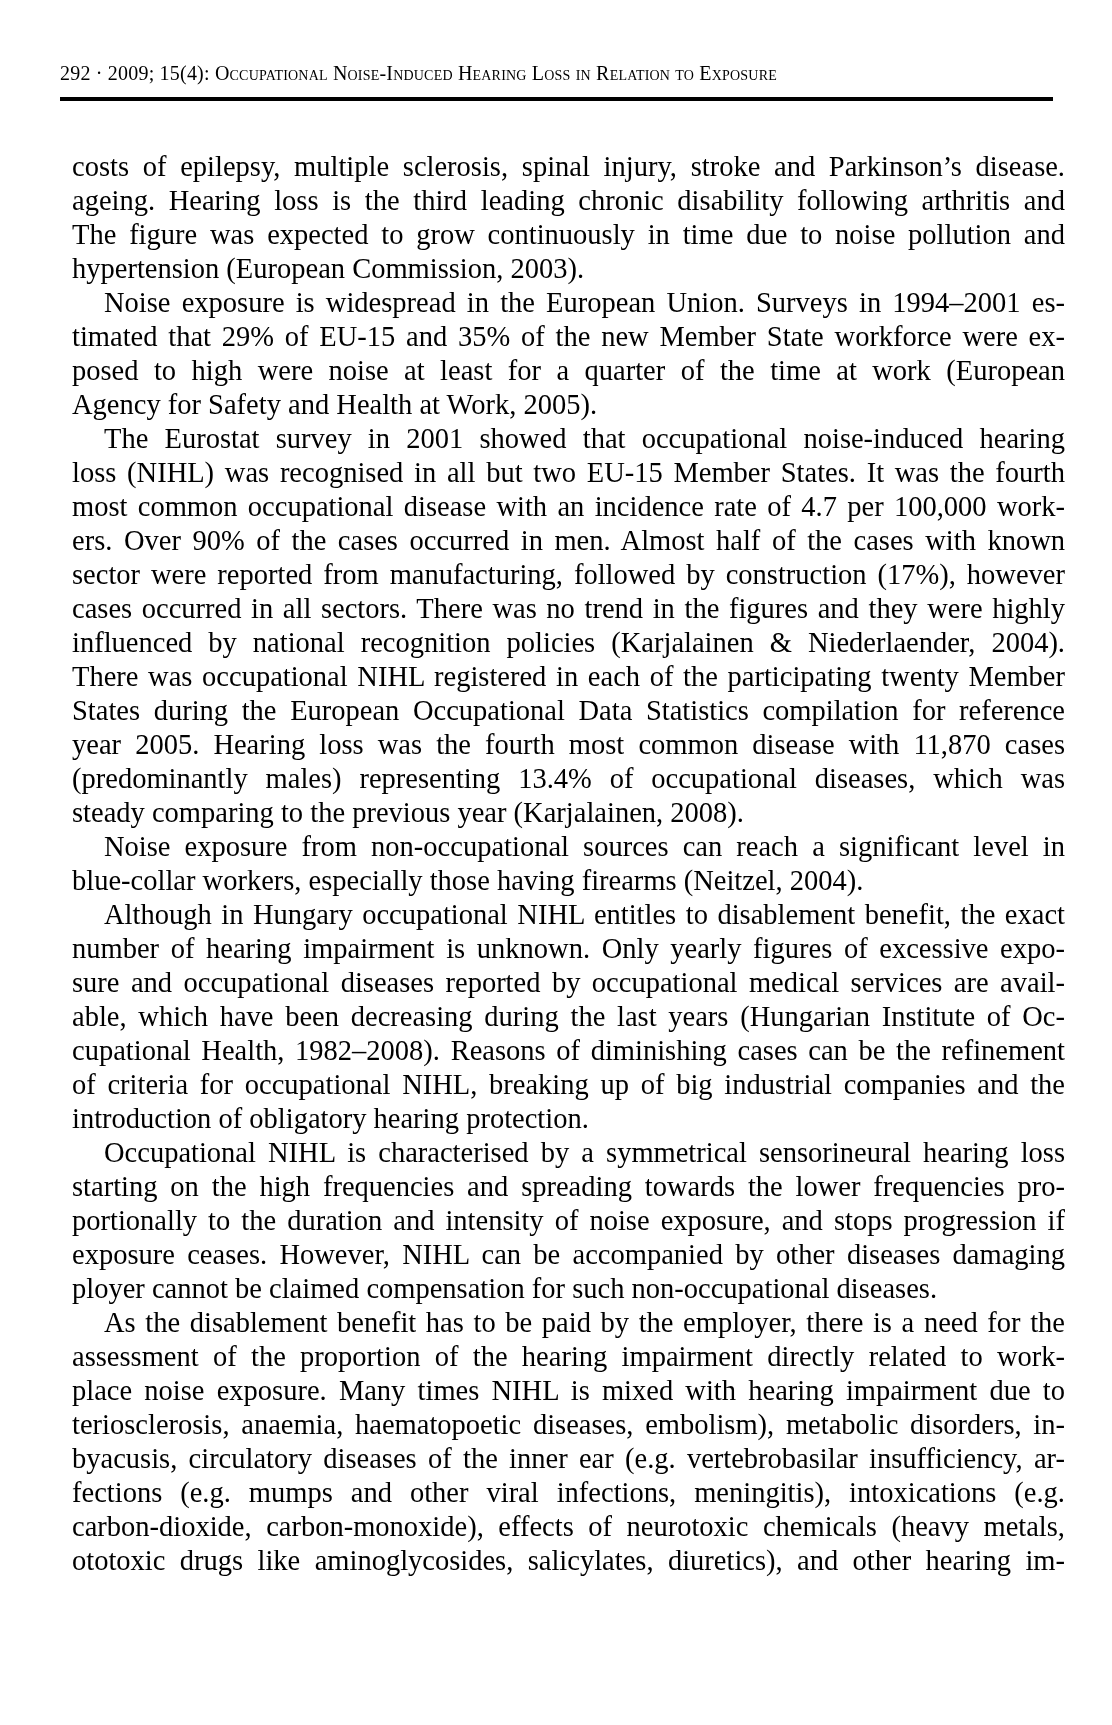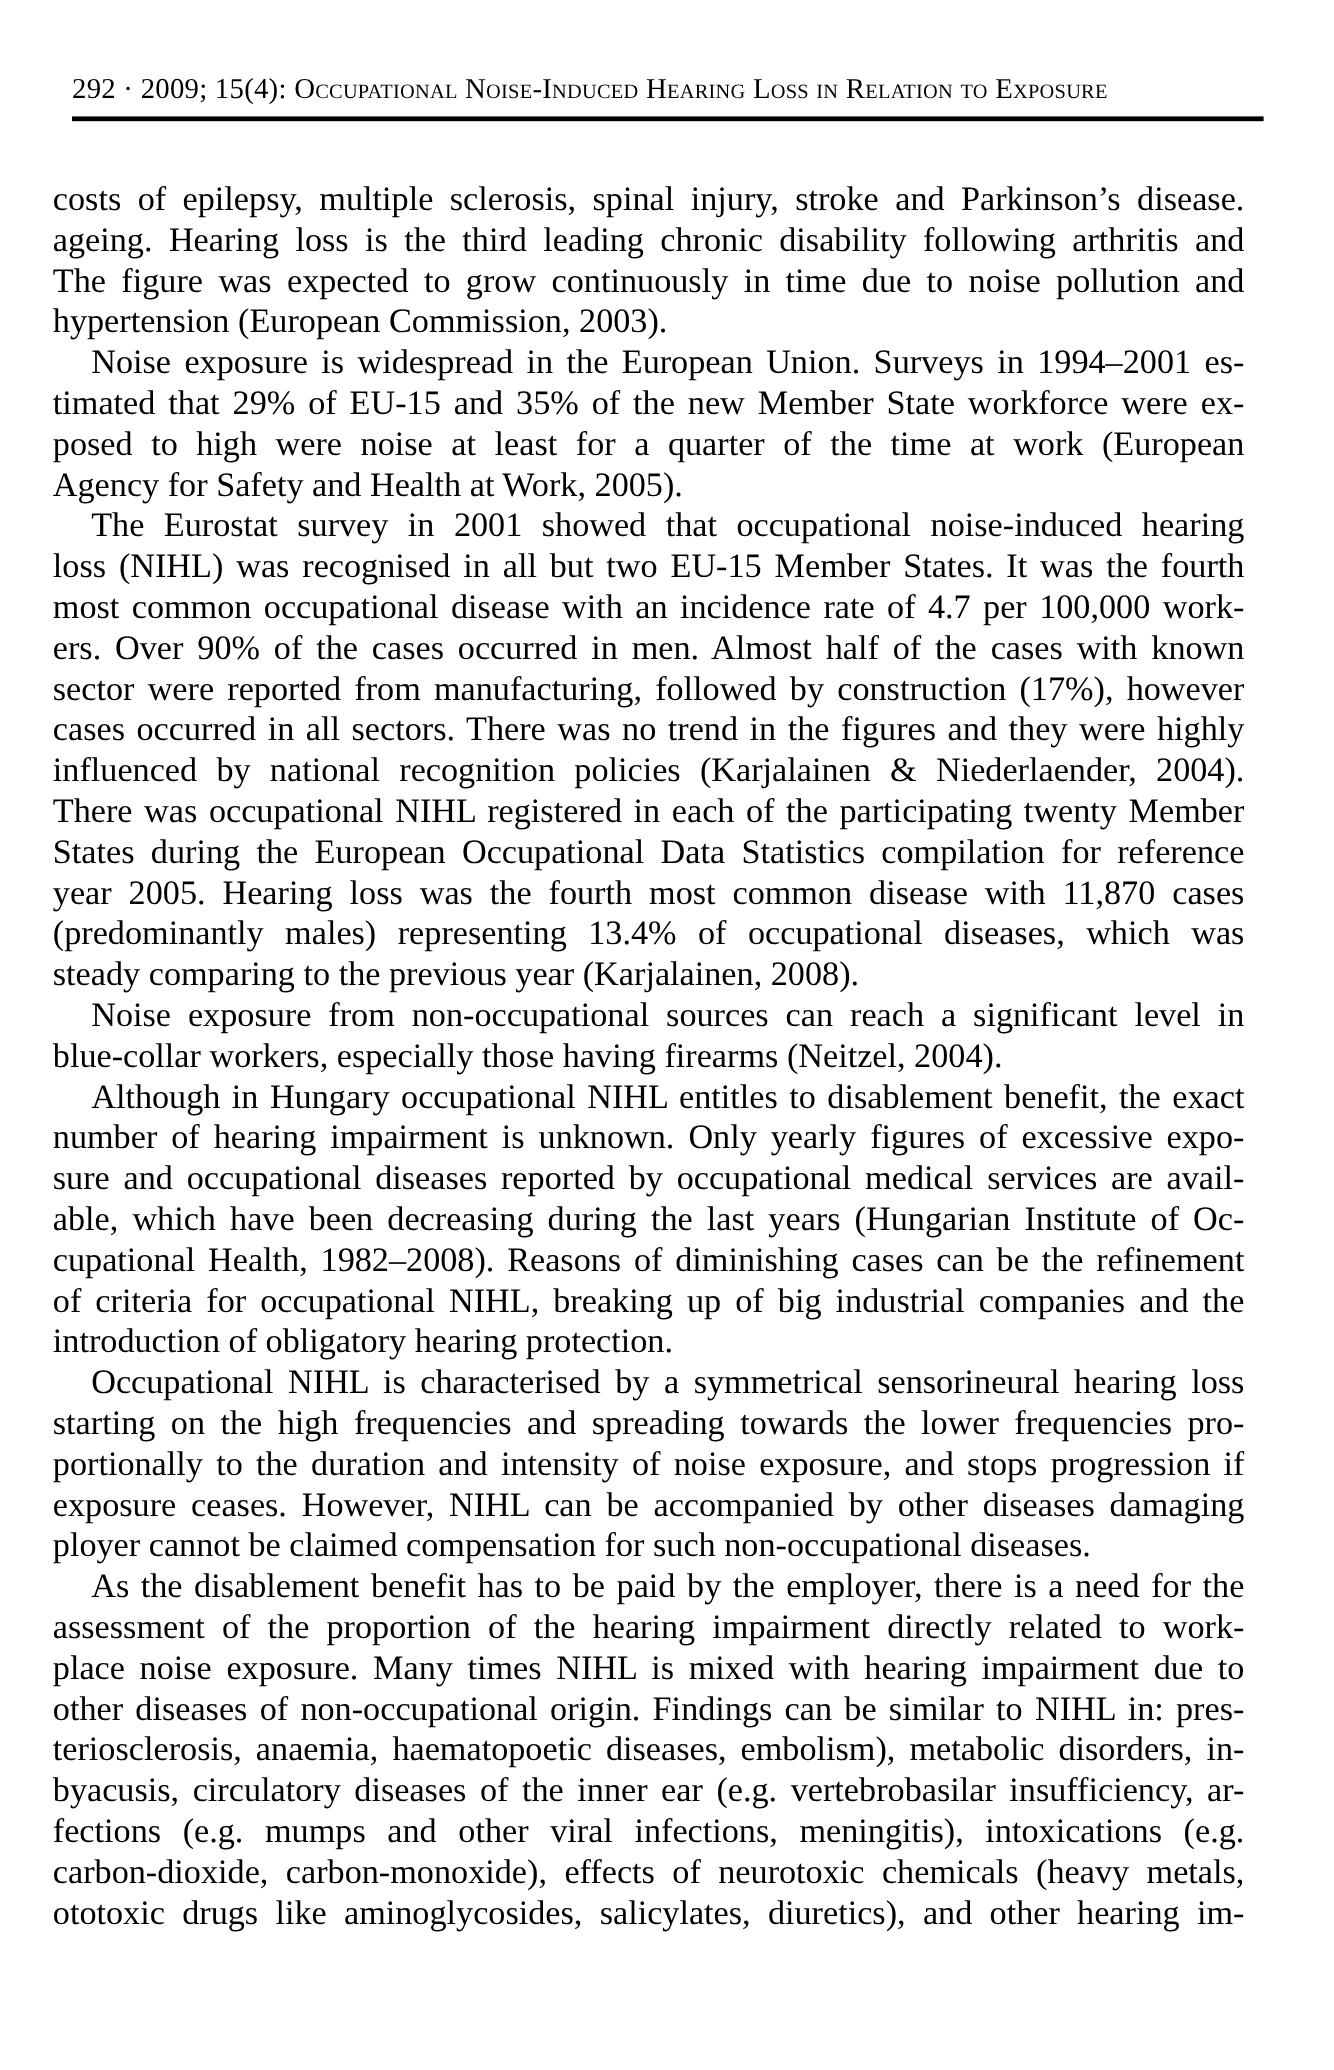--- a/index.html
+++ b/index.html
@@ -14,39 +14,39 @@
     background: #ffffff;
     color: #000000;
     font-family: "Liberation Serif", "DejaVu Serif", serif;
     overflow: hidden;
   }
   .running-head {
     position: absolute;
     left: 60px;
     top: 62px;
     width: 995px;
-    font-size: 24px;
+    font-size: 20px;
     white-space: nowrap;
     letter-spacing: 0.2px;
     font-variant: small-caps;
   }
   .running-head .prefix {
     font-variant: normal;
   }
   .head-rule {
     position: absolute;
     left: 60px;
     top: 97px;
     width: 993px;
     height: 4px;
     background: #000000;
   }
   .body-text {
     position: absolute;
-    left: 44px;
+    left: 72px;
     top: 150px;
     width: 993px;
     font-size: 28.5px;
   }
   .line {
     height: 34px;
     line-height: 34px;
     text-align: justify;
     text-align-last: justify;
     overflow: hidden;
@@ -113,21 +113,20 @@
         <div class="line indent">Occupational NIHL is characterised by a symmetrical sensorineural hearing loss</div>
         <div class="line">starting on the high frequencies and spreading towards the lower frequencies pro-</div>
         <div class="line">portionally to the duration and intensity of noise exposure, and stops progression if</div>
         <div class="line">exposure ceases. However, NIHL can be accompanied by other diseases damaging</div>
         <div class="line last">ployer cannot be claimed compensation for such non-occupational diseases.</div>
       </div>
       <div class="paragraph">
         <div class="line indent">As the disablement benefit has to be paid by the employer, there is a need for the</div>
         <div class="line">assessment of the proportion of the hearing impairment directly related to work-</div>
         <div class="line">place noise exposure. Many times NIHL is mixed with hearing impairment due to</div>
-        <div class="line">other diseases of non-occupational origin. Findings can be similar to NIHL in: pres-</div>
         <div class="line">teriosclerosis, anaemia, haematopoetic diseases, embolism), metabolic disorders, in-</div>
         <div class="line">byacusis, circulatory diseases of the inner ear (e.g. vertebrobasilar insufficiency, ar-</div>
         <div class="line">fections (e.g. mumps and other viral infections, meningitis), intoxications (e.g.</div>
         <div class="line">carbon-dioxide, carbon-monoxide), effects of neurotoxic chemicals (heavy metals,</div>
         <div class="line">ototoxic drugs like aminoglycosides, salicylates, diuretics), and other hearing im-</div>
       </div>
     </div>
 
 </div>
 

